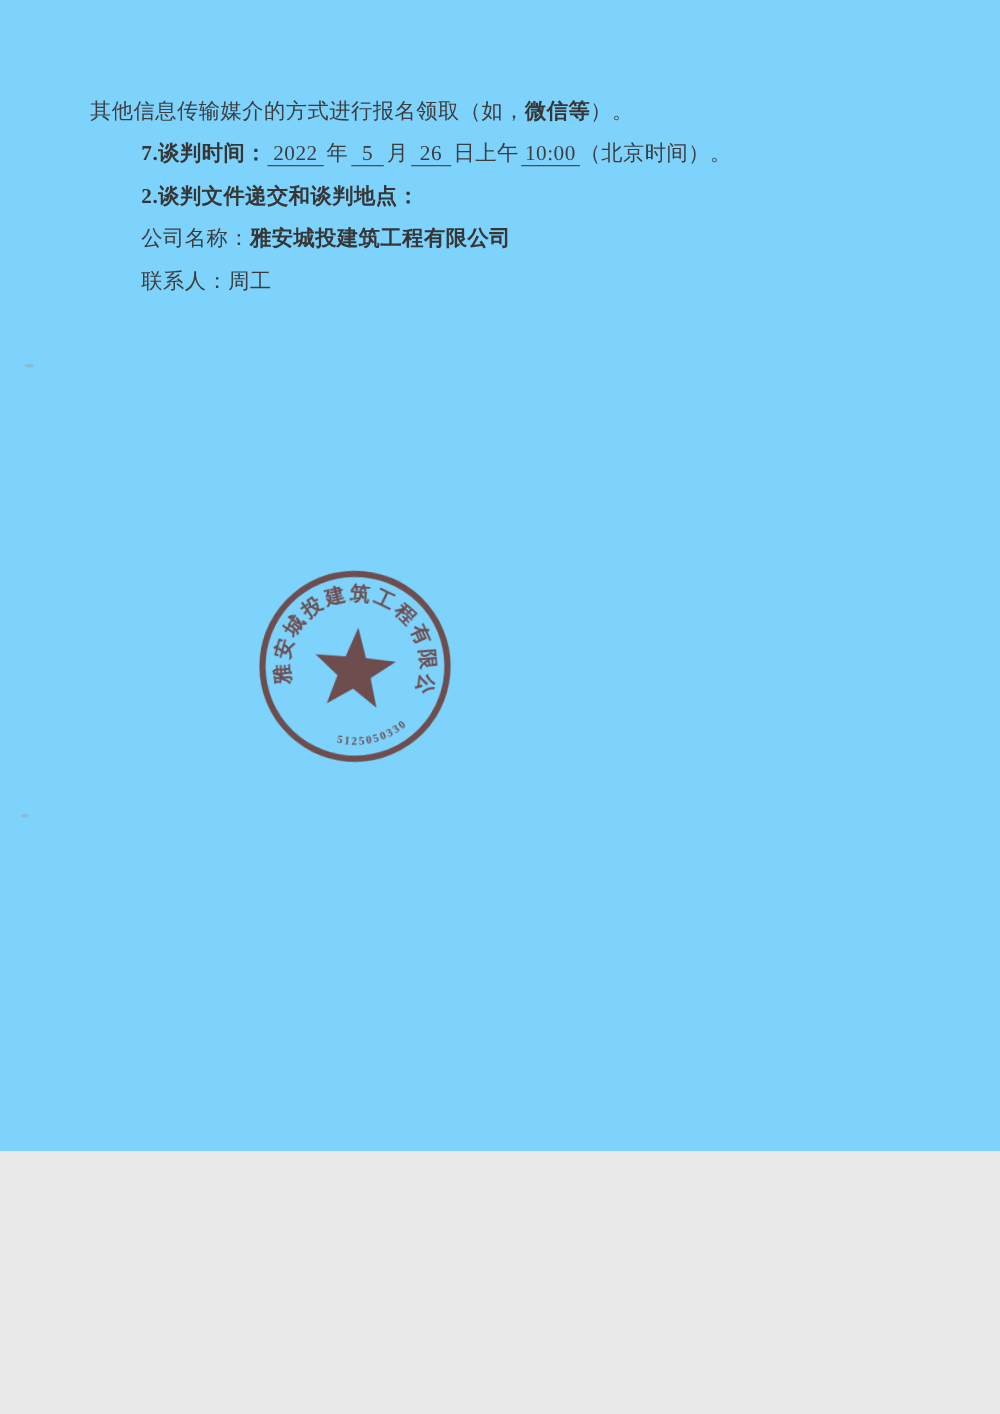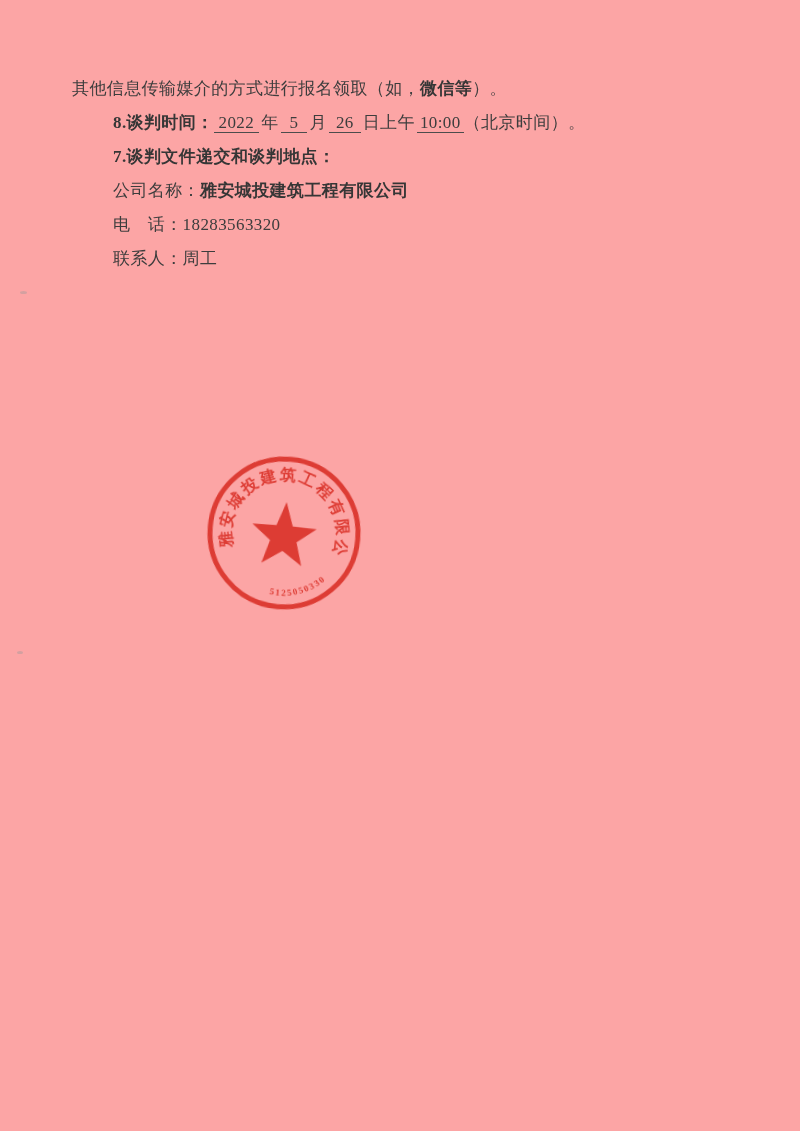--- a/index.html
+++ b/index.html
@@ -1,20 +1,20 @@
 <!DOCTYPE html>
 <html><head>
 <meta charset="utf-8">
 <style>
   html,body{margin:0;padding:0;background:#e8e8e8;}
   .page{
     position:relative;
-    width:800px;height:1131px;
+    width:800px;height:921px;
     margin:0 auto;
-    background:#fca5a5;
+    background:#7dd3fc;
     overflow:hidden;
     font-family:"Liberation Serif","DejaVu Serif",serif;
     color:#3d3d3d;
   }
   .doc{
     position:absolute;left:72px;top:72px;width:712px;
     font-size:17px;line-height:34px;
     letter-spacing:.4px;
     text-align:justify;
   }
@@ -43,32 +43,31 @@
 </style>
 </head>
 <body>
 
 <div class="page">
   <div class="doc">
 
     <p><span>其他信息传输媒介的方式进行报名领取（如，</span><b>微信等</b><span>）。</span></p>
 
 
-    <p class="ind"><b>8.谈判时间：</b><span class="uv">2022</span><span class="unit">年</span><span class="uv pad-w">5</span><span class="unit">月</span><span class="uv pad-m">26</span><span class="unit">日上午</span><span class="uv pad-s">10:00</span><span>（北京时间）。</span></p>
+    <p class="ind"><b>7.谈判时间：</b><span class="uv">2022</span><span class="unit">年</span><span class="uv pad-w">5</span><span class="unit">月</span><span class="uv pad-m">26</span><span class="unit">日上午</span><span class="uv pad-s">10:00</span><span>（北京时间）。</span></p>
 
-    <p class="ind"><b>7.谈判文件递交和谈判地点：</b></p>
+    <p class="ind"><b>2.谈判文件递交和谈判地点：</b></p>
 
 
 
 
 
     <p class="ind"><span>公司名称：</span><b>雅安城投建筑工程有限公司</b></p>
 
 
-    <p class="ind"><span>电　话：</span><span>18283563320</span></p>
 
     <p class="ind"><span>联系人：</span><span>周工</span></p>
 
   </div>
 
   <svg class="stamp" viewBox="0 0 170 170" aria-hidden="true">
     <defs>
       <path id="arcName" d="M 35.2 103.1 A 53 53 0 1 1 134.8 103.1" fill="none"></path>
       <path id="arcSerial" d="M 23 95.9 A 63 63 0 0 0 147 95.9" fill="none"></path>
     </defs>

